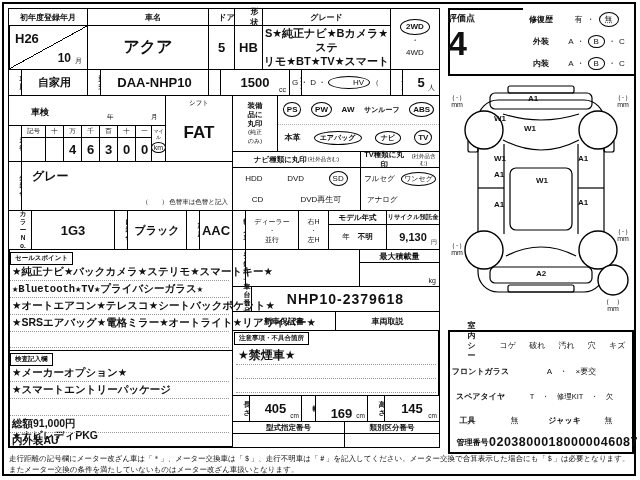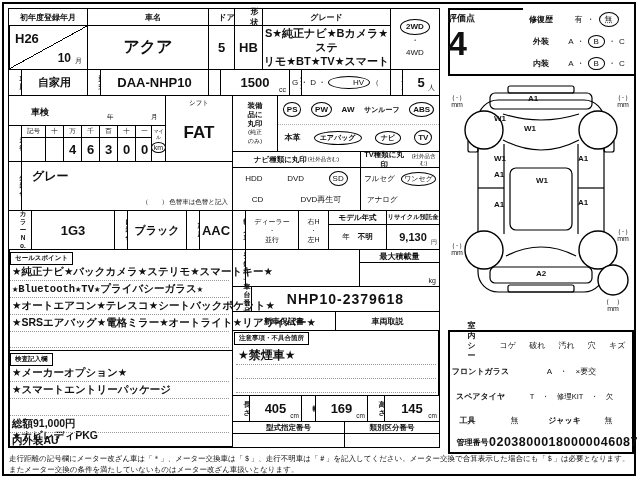--- a/index.html
+++ b/index.html
@@ -218,21 +218,21 @@
     <div class="dot-line" style="left:4px;top:48px;width:200px;"></div>
     <div class="dot-line" style="left:4px;top:62px;width:200px;"></div>
   </div>
 
   <div class="c vl" style="left:232px;top:395px;width:18px;height:27px;font-size:7px;line-height:8px;">長さ</div>
   <div class="c" style="left:249px;top:395px;width:53px;height:27px;">
     <span class="val">405</span>
     <span class="abs" style="right:2px;bottom:2px;font-size:6.5px;">cm</span>
   </div>
   <div class="c vl" style="left:301px;top:395px;width:15px;height:27px;">幅</div>
-  <div class="c" style="left:315px;top:395px;width:53px;height:27px;">
+  <div class="c" style="left:315px;top:395px;width:53px;height:27px;align-items:flex-end;">
     <span class="val">169</span>
     <span class="abs" style="right:2px;bottom:2px;font-size:6.5px;">cm</span>
   </div>
   <div class="c vl" style="left:367px;top:395px;width:18px;height:27px;font-size:7px;line-height:8px;">高さ</div>
   <div class="c" style="left:384px;top:395px;width:56px;height:27px;">
     <span class="val">145</span>
     <span class="abs" style="right:2px;bottom:2px;font-size:6.5px;">cm</span>
   </div>
   <div class="c hdr" style="left:232px;top:421px;width:113px;height:13px;font-size:7.5px;">型式指定番号</div>
   <div class="c hdr" style="left:344px;top:421px;width:96px;height:13px;font-size:7.5px;">類別区分番号</div>

